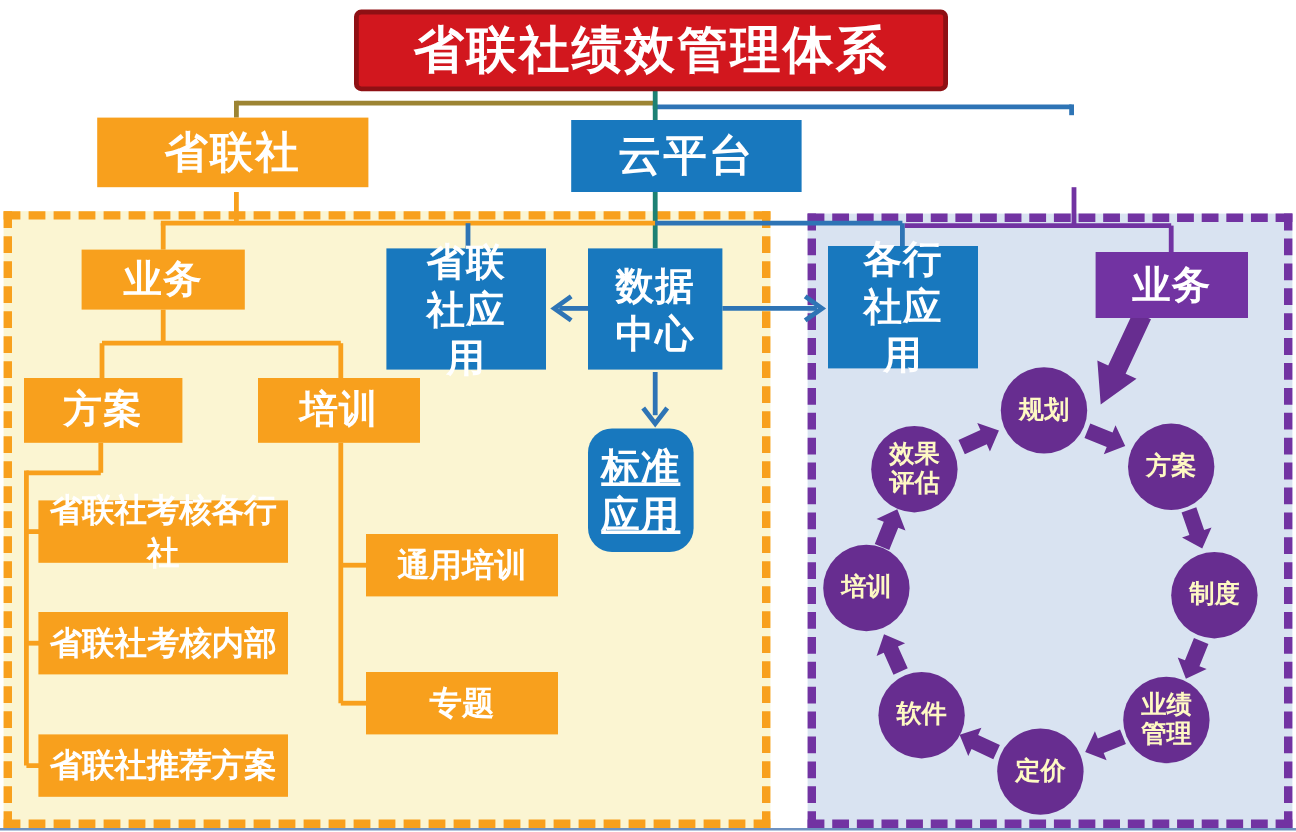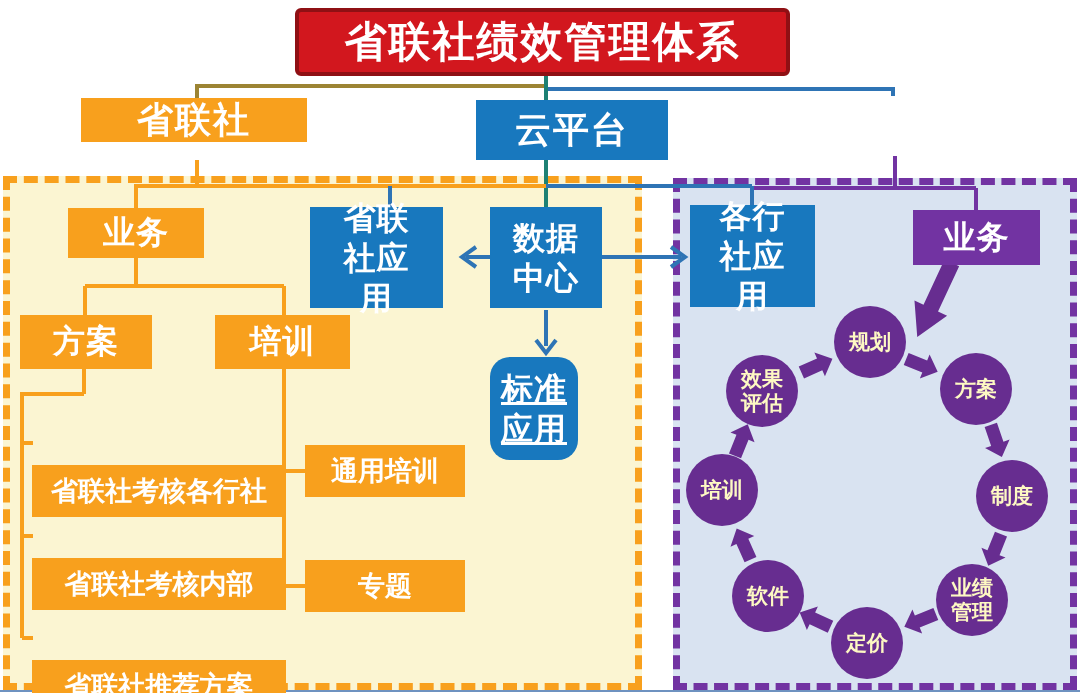--- a/index.html
+++ b/index.html
@@ -11,38 +11,38 @@
   .panel{border:7px dashed transparent;}
   #panel-left{left:3px;top:176px;width:639px;height:514px;background:#FBF5D2;border-color:#F8A01D;}
   #panel-right{left:673px;top:178px;width:404px;height:512px;background:#D9E3F1;border-color:#7233A2;}
   svg.overlay{position:absolute;left:0;top:0;z-index:5;}
   .box{display:flex;align-items:center;justify-content:center;text-align:center;color:#ffffff;z-index:10;}
   .orange{background:#F8A01D;}
   .blue{background:#1878BE;}
   .purple{background:#7233A2;}
   #title-box{left:295px;top:8px;width:495px;height:68px;background:#D2171E;border:4px solid #8F1014;border-radius:6px;font-size:42px;letter-spacing:2px;}
   .hdr{font-size:36px;letter-spacing:2px;}
-  #hdr-provincial{left:81px;top:98px;width:226px;height:44px;}
+  #hdr-provincial{left:81px;top:98px;width:226px;height:58px;}
   #hdr-cloud{left:448px;top:100px;width:192px;height:60px;margin-left:28px;}
   #hdr-banks{left:791px;top:96px;width:208px;height:60px;}
   .node{font-size:32px;letter-spacing:1px;}
   #box-business-left{left:68px;top:208px;width:136px;height:50px;}
   #box-plan{left:20px;top:315px;width:132px;height:54px;}
   #box-training{left:215px;top:315px;width:135px;height:54px;}
-  .child{font-size:27px;left:32px;width:254px;height:52px;margin-top:48px;}
+  .child{font-size:27px;left:32px;width:208px;height:52px;}
   #child-0{top:417px;}
   #child-1{top:510px;}
   #child-2{top:612px;}
   .tchild{left:305px;width:160px;height:52px;font-size:27px;}
   #tchild-0{top:445px;}
   #tchild-1{top:560px;}
   .app{line-height:1.25;}
   .app .wrap3{width:96px;}
   .app .wrap2{width:66px;}
-  #box-prov-app{left:310px;top:207px;width:133px;height:101px;}
+  #box-prov-app{left:322px;top:207px;width:133px;height:101px;}
   #box-data-center{left:490px;top:207px;width:112px;height:101px;}
   #box-std-app{left:490px;top:357px;width:88px;height:103px;border-radius:20px;text-decoration:underline;}
   #box-banks-app{left:690px;top:205px;width:125px;height:102px;}
   #box-business-right{left:913px;top:210px;width:127px;height:55px;}
   .circle{
     position:absolute;width:72px;height:72px;border-radius:50%;background:#672D90;
     display:flex;align-items:center;justify-content:center;text-align:center;
     color:#fef9c3;font-size:21px;line-height:1.12;z-index:10;
   }
   .circle span{display:inline-block;width:48px;}

